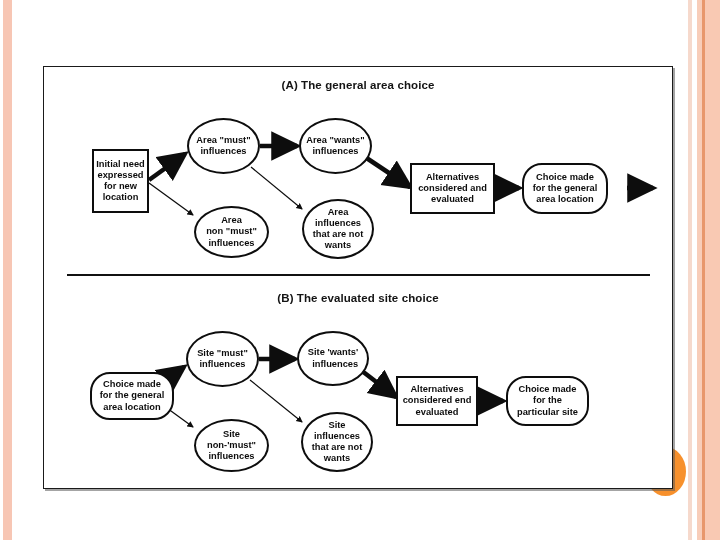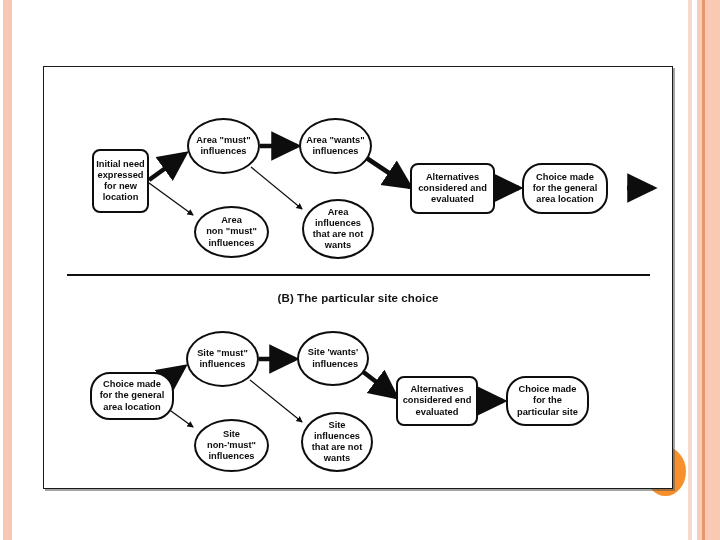--- a/index.html
+++ b/index.html
@@ -92,21 +92,21 @@
     background: #ffffff;
     color: #0d0d0d;
     font-size: 9.3px;
     font-weight: 700;
     line-height: 1.2;
     padding: 2px;
     z-index: 3;
   }
   .node.rect {
     border: 2px solid #0d0d0d;
-    border-radius: 8px;
+    border-radius: 0;
   }
   .node.round {
     border: 2px solid #0d0d0d;
     border-radius: 20px;
   }
   .node.ellipse {
     border: 2.2px solid #0d0d0d;
     border-radius: 50%;
   }
 
@@ -131,20 +131,21 @@
   <div class="stripe stripe-r2"></div>
   <div class="stripe stripe-r3"></div>
   <div class="stripe stripe-r4"></div>
 
   <div class="dot-accent"></div>
 
   <div id="figure-frame">
 
     <div class="panel" id="panel-a">
 
+      <div class="panel-title" style="top:12px;">(A) The general area choice</div>
 
       <svg class="edges" viewBox="0 0 628 207">
         <defs>
           <marker id="ahThickA" markerWidth="7" markerHeight="7" refX="5.6" refY="3.2" orient="auto">
             <path d="M0,0 L6.6,3.2 L0,6.4 z" fill="#0d0d0d"></path>
           </marker>
           <marker id="ahThinA" markerWidth="6" markerHeight="6" refX="4.6" refY="2.7" orient="auto">
             <path d="M0,0 L5.4,2.7 L0,5.4 z" fill="#0d0d0d"></path>
           </marker>
         </defs>
@@ -176,21 +177,21 @@
 
       <div class="node rect" style="left:366px; top:96px; width:85px; height:51px;">Alternatives<br>considered and<br>evaluated</div>
 
       <div class="node round" style="left:478px; top:96px; width:86px; height:51px;">Choice made<br>for the general<br>area location</div>
     </div>
 
     <div class="panel-divider"></div>
 
     <div class="panel" id="panel-b">
 
-      <div class="panel-title" style="top:15px;">(B) The particular site choice</div>
+      <div class="panel-title" style="top:15px;">(B) The evaluated site choice</div>
 
       <svg class="edges" viewBox="0 0 628 211">
         <defs>
           <marker id="ahThickB" markerWidth="7" markerHeight="7" refX="5.6" refY="3.2" orient="auto">
             <path d="M0,0 L6.6,3.2 L0,6.4 z" fill="#0d0d0d"></path>
           </marker>
           <marker id="ahThinB" markerWidth="6" markerHeight="6" refX="4.6" refY="2.7" orient="auto">
             <path d="M0,0 L5.4,2.7 L0,5.4 z" fill="#0d0d0d"></path>
           </marker>
         </defs>

